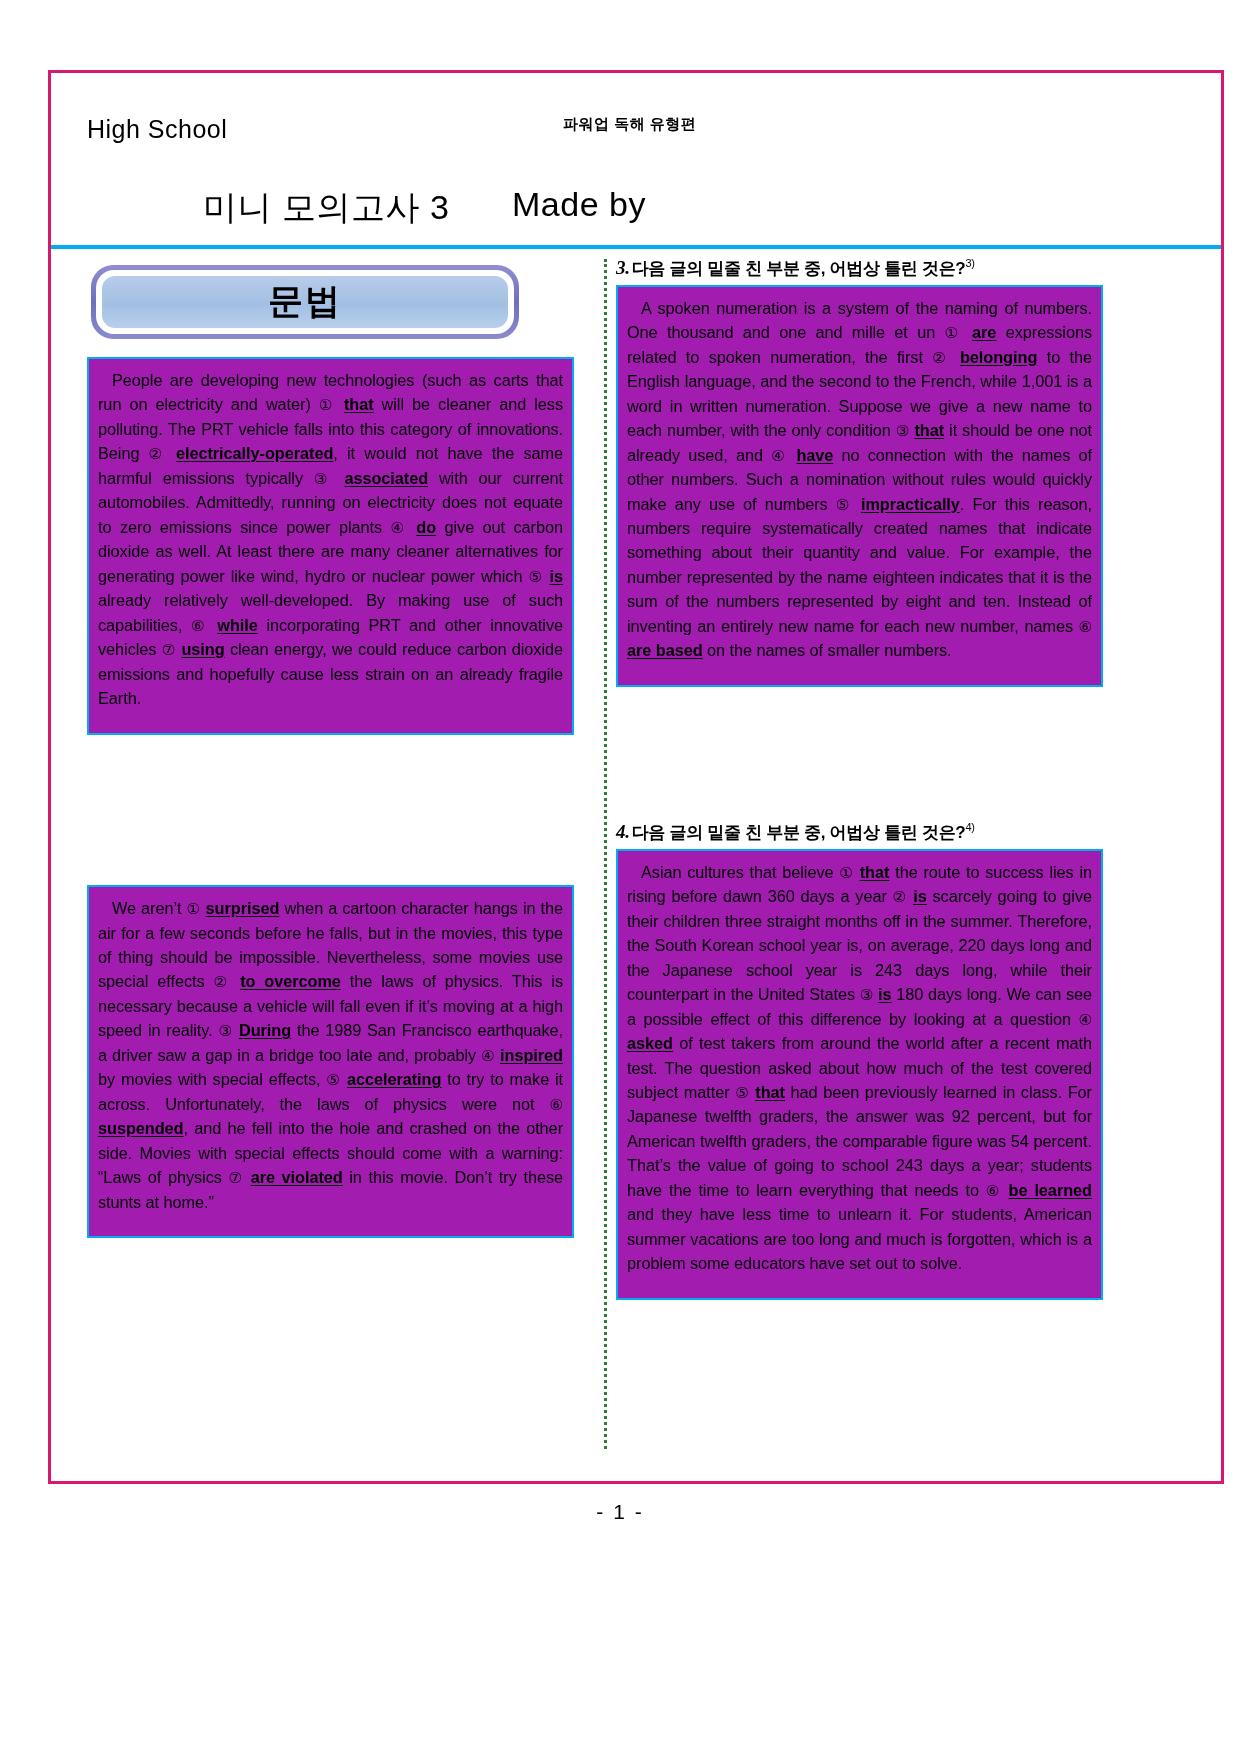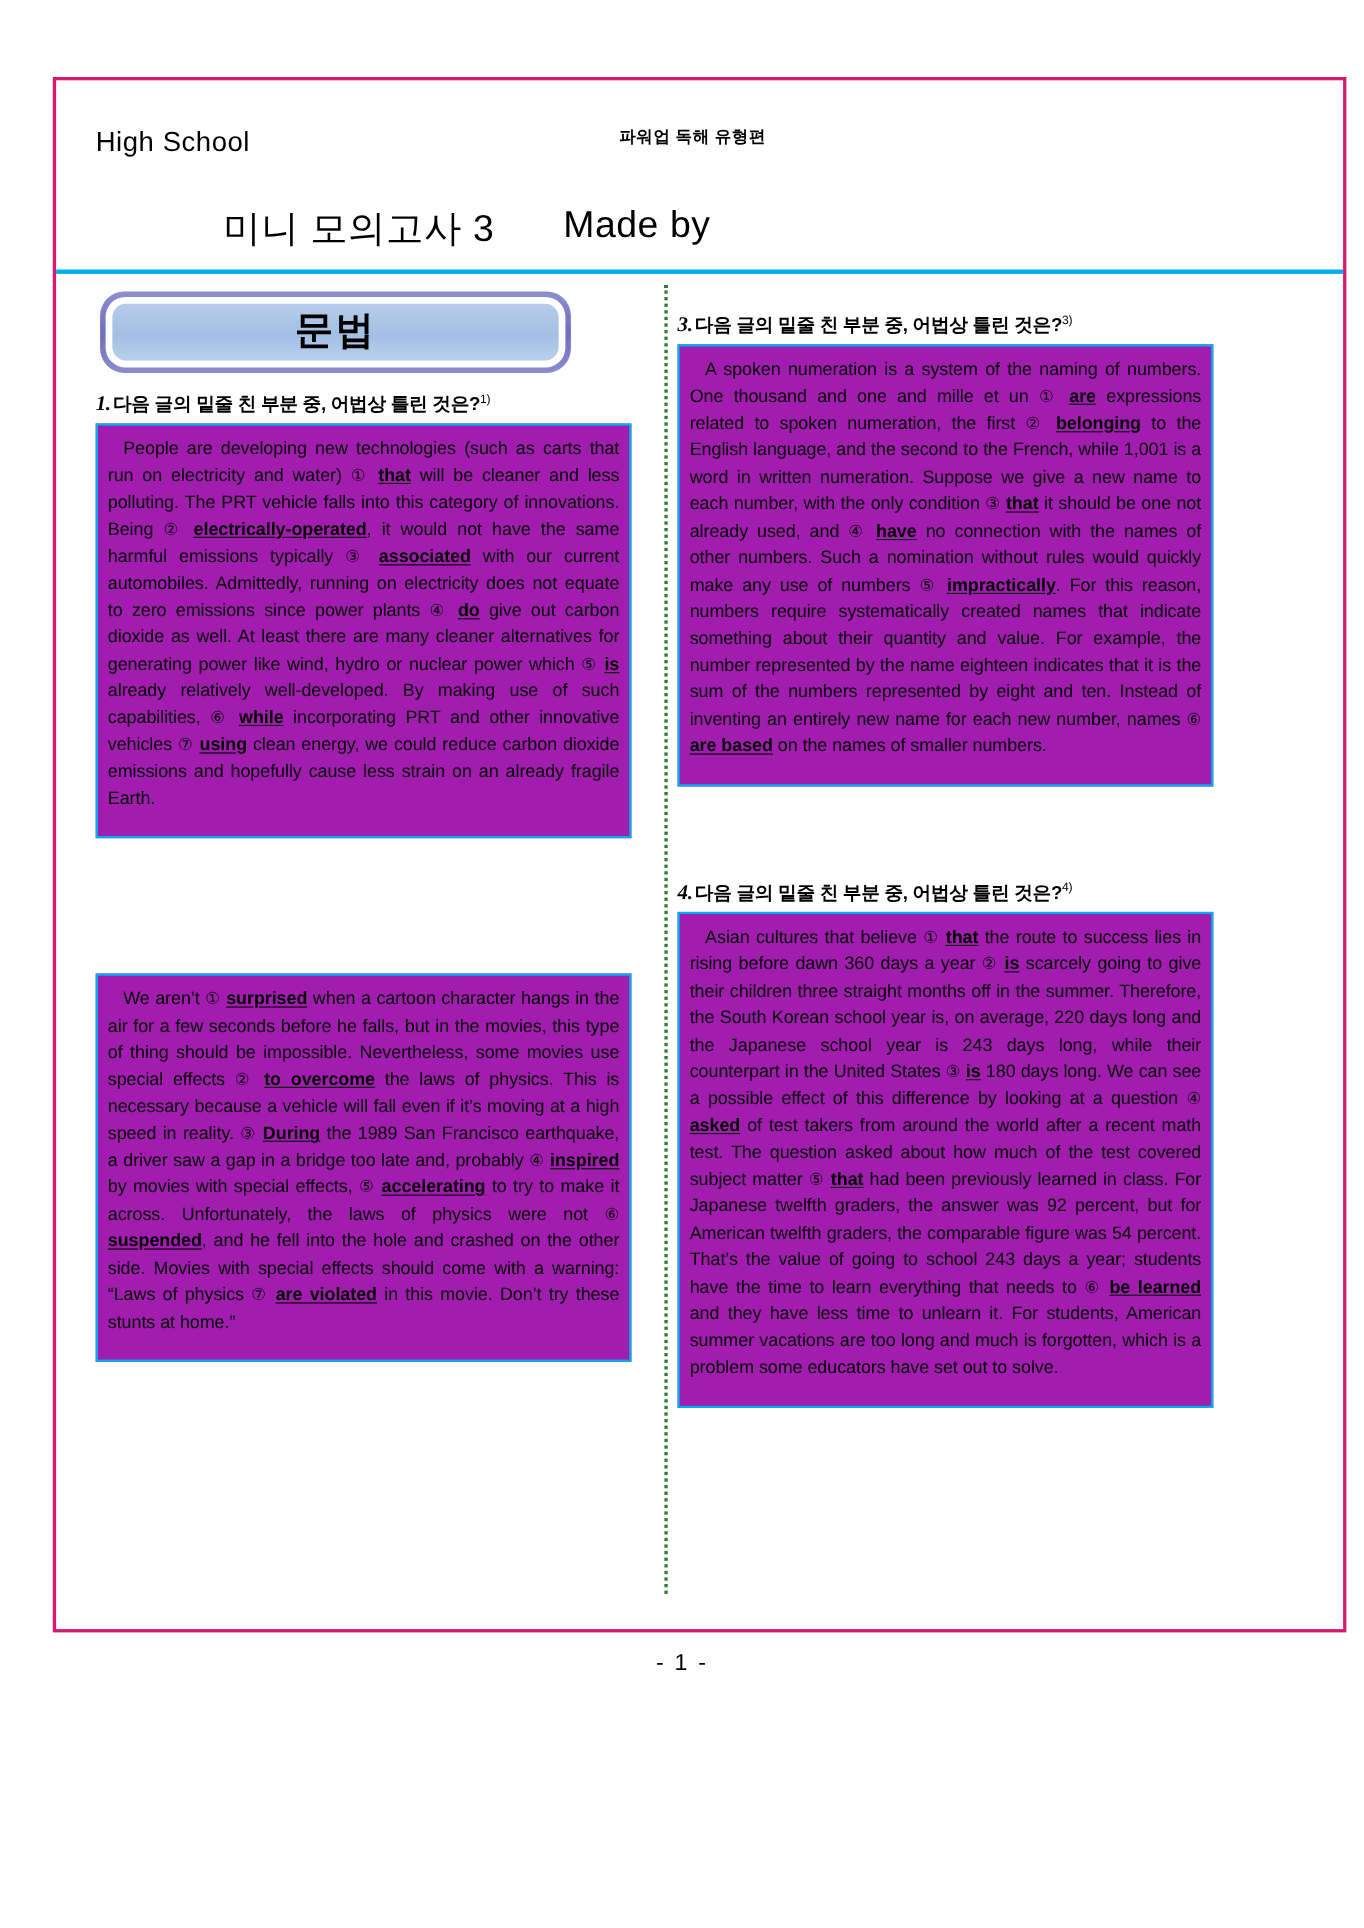--- a/index.html
+++ b/index.html
@@ -91,21 +91,21 @@
     width: 100%;
     height: 1234px;
   }
   .col {
     position: absolute;
     top: 0;
     width: 487px;
     height: 100%;
   }
   .col-left  { left: 22px; }
-  .col-right { left: 565px; margin-top: 28px; }
+  .col-right { left: 565px; }
 
   .col-divider {
     position: absolute;
     left: 553px;
     top: 10px;
     width: 0;
     height: 1190px;
     border-left: 3px dotted #2f7d32;
   }
 
@@ -190,21 +190,21 @@
     font-weight: bold;
     text-decoration: underline;
     text-underline-offset: 2px;
   }
   .circ { font-size: 15px; }
 
   
   #q1 { left: 14px; top: 108px; }
   #q2 { left: 14px; top: 636px; }
   #q3 { left: 0px;  top: 8px; }
-  #q4 { left: 0px;  top: 524px; }
+  #q4 { left: 0px;  top: 572px; }
 
   
   .footer {
     position: absolute;
     left: 0;
     top: 1500px;
     width: 1240px;
     text-align: center;
     font-size: 21px;
     letter-spacing: 2px;
@@ -234,23 +234,20 @@
 
       <div class="title-plate">
         <div class="title-plate-2">
           <div class="title-plate-3">
             <span class="title-plate-text">문법</span>
           </div>
         </div>
       </div>
 
       <div class="question" id="q1">
-        <div class="q-prompt">
-          <span class="q-num">1.</span><span>다음 글의 밑줄 친 부분 중, 어법상 틀린 것은?</span><span class="q-sup">1)</span>
-        </div>
         <div class="passage">People are developing new technologies (such as carts that run on electricity and water) <span class="circ">①</span> <b>that</b> will be cleaner and less polluting. The PRT vehicle falls into this category of innovations. Being <span class="circ">②</span> <b>electrically-operated</b>, it would not have the same harmful emissions typically <span class="circ">③</span> <b>associated</b> with our current automobiles. Admittedly, running on electricity does not equate to zero emissions since power plants <span class="circ">④</span> <b>do</b> give out carbon dioxide as well. At least there are many cleaner alternatives for generating power like wind, hydro or nuclear power which <span class="circ">⑤</span> <b>is</b> already relatively well-developed. By making use of such capabilities, <span class="circ">⑥</span> <b>while</b> incorporating PRT and other innovative vehicles <span class="circ">⑦</span> <b>using</b> clean energy, we could reduce carbon dioxide emissions and hopefully cause less strain on an already fragile Earth.</div>
       </div>
 
       <div class="question" id="q2">
         <div class="passage">We aren’t <span class="circ">①</span> <b>surprised</b> when a cartoon character hangs in the air for a few seconds before he falls, but in the movies, this type of thing should be impossible. Nevertheless, some movies use special effects <span class="circ">②</span> <b>to overcome</b> the laws of physics. This is necessary because a vehicle will fall even if it’s moving at a high speed in reality. <span class="circ">③</span> <b>During</b> the 1989 San Francisco earthquake, a driver saw a gap in a bridge too late and, probably <span class="circ">④</span> <b>inspired</b> by movies with special effects, <span class="circ">⑤</span> <b>accelerating</b> to try to make it across. Unfortunately, the laws of physics were not <span class="circ">⑥</span> <b>suspended</b>, and he fell into the hole and crashed on the other side. Movies with special effects should come with a warning: “Laws of physics <span class="circ">⑦</span> <b>are violated</b> in this movie. Don’t try these stunts at home.”</div>
       </div>
 
     </div>
 
     <div class="col col-right">

